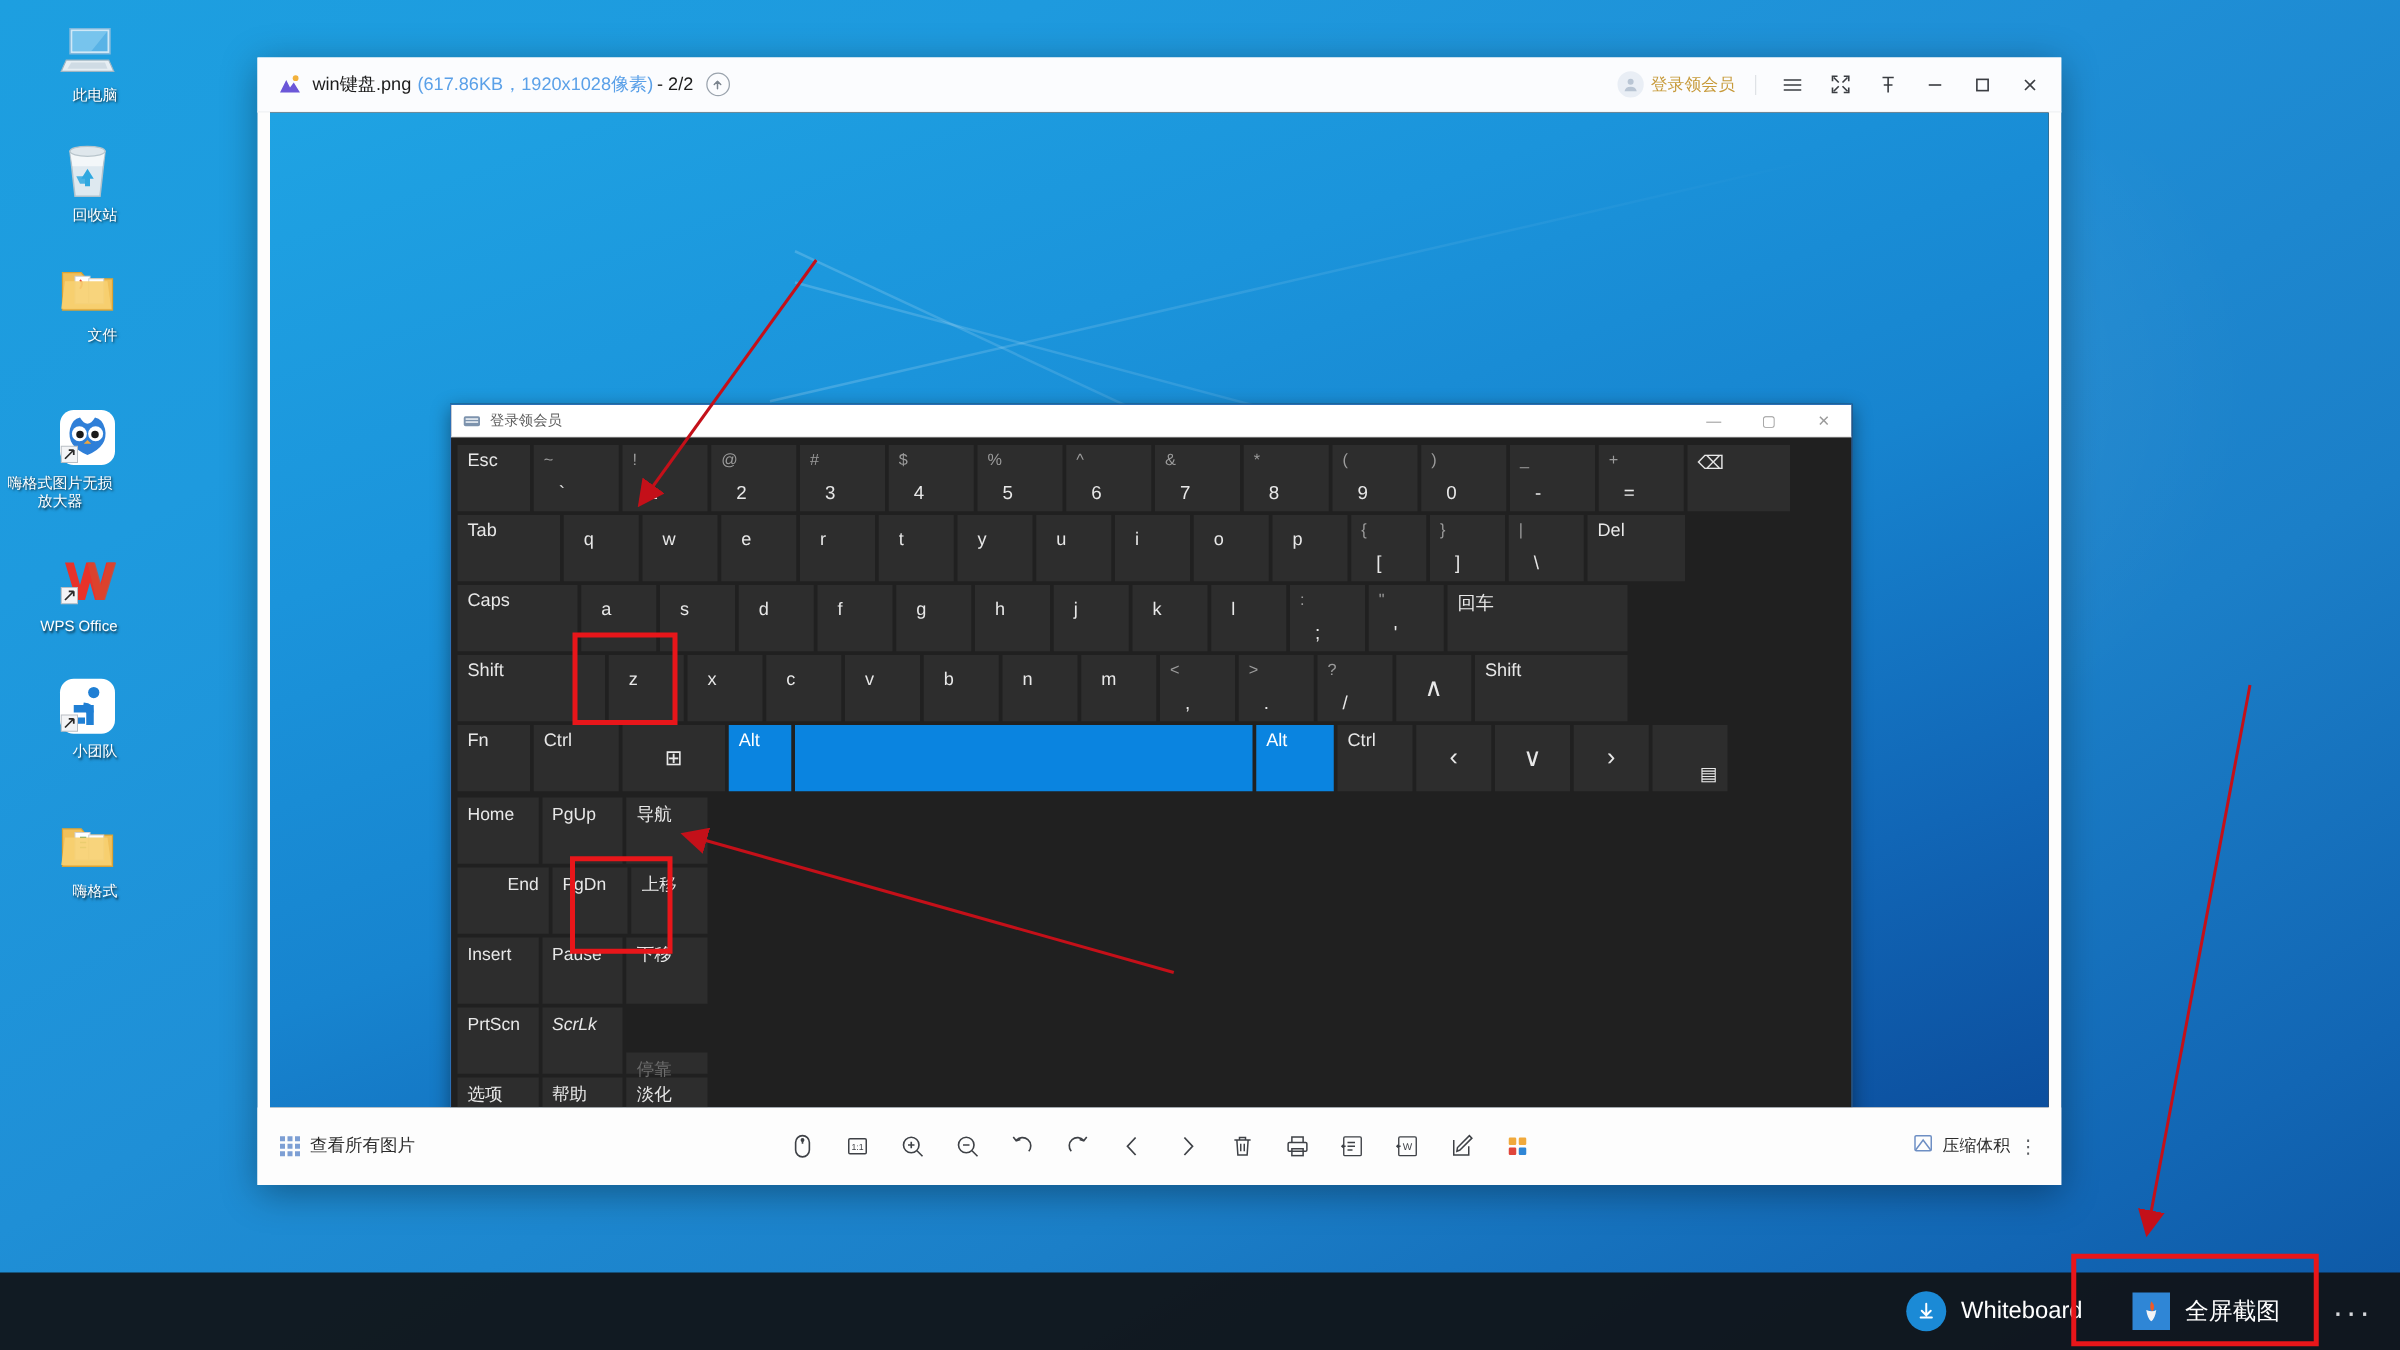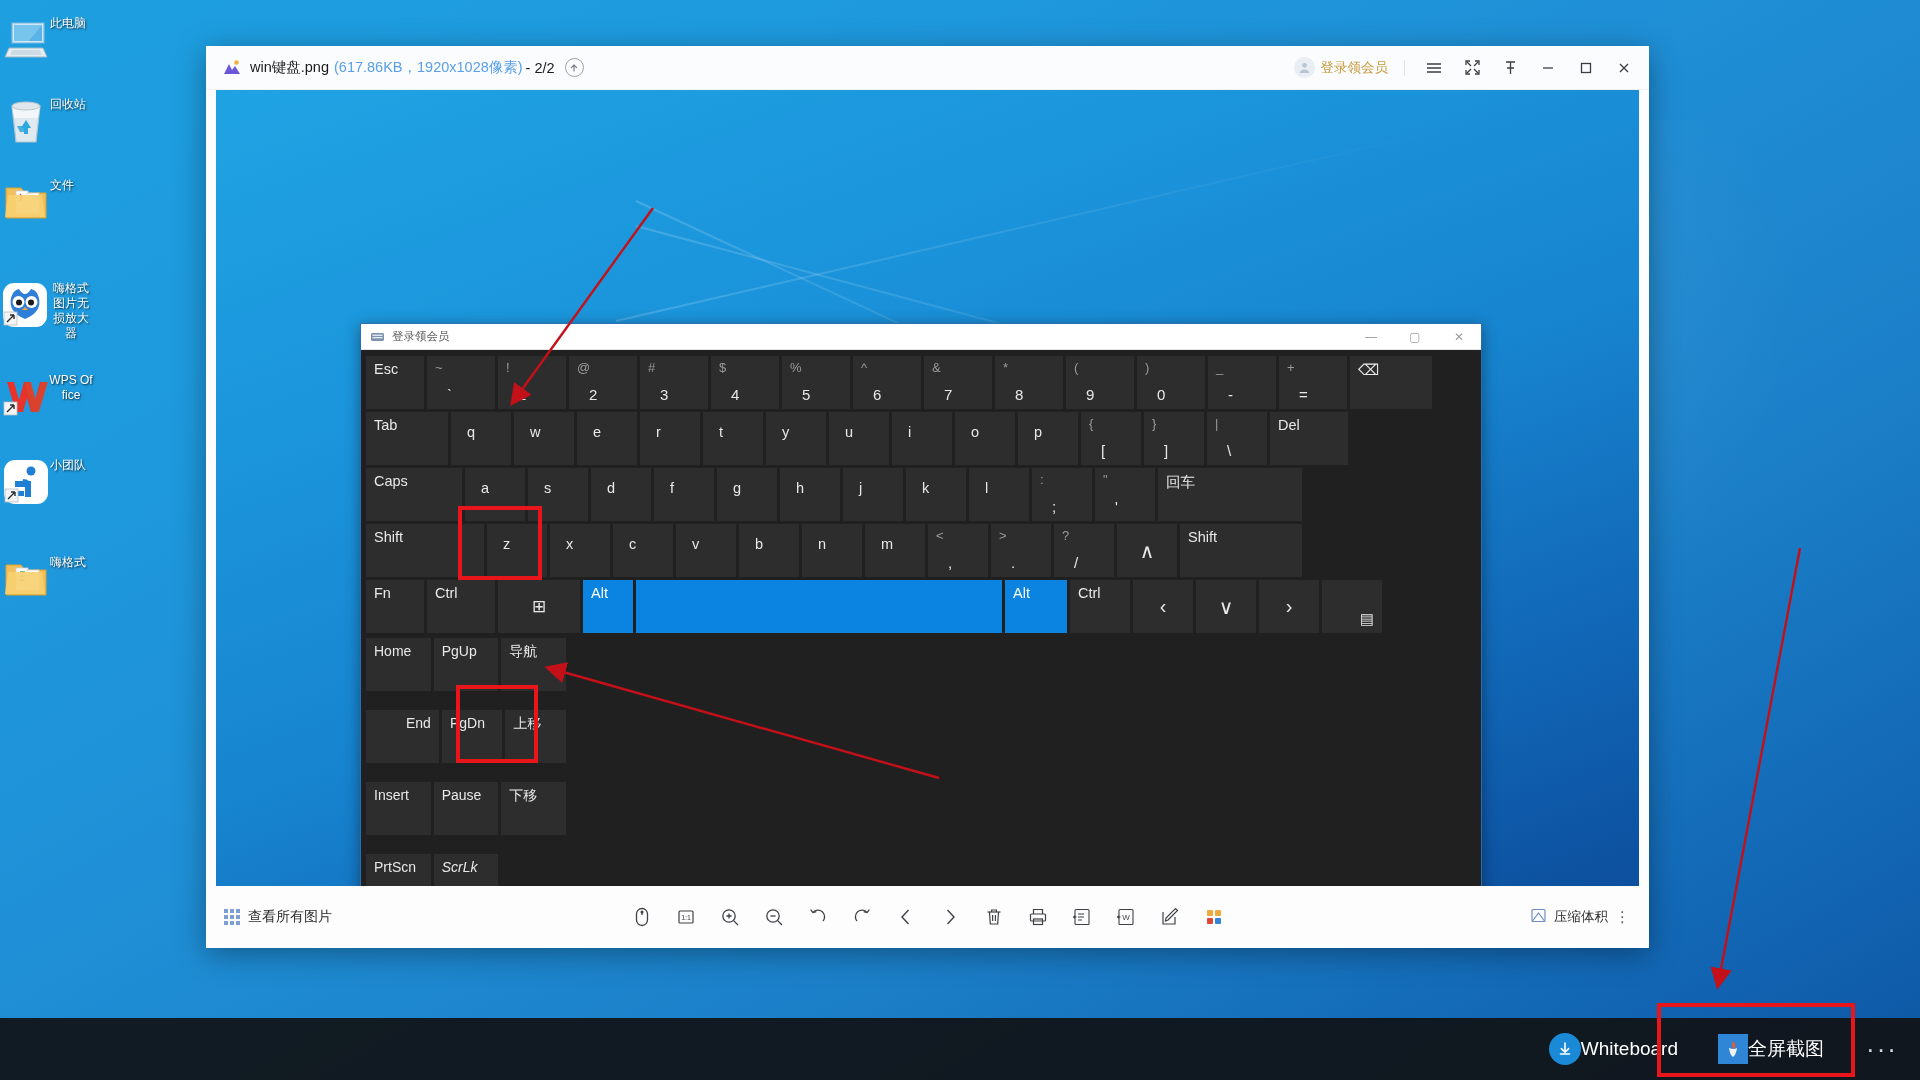--- a/index.html
+++ b/index.html
@@ -25,21 +25,21 @@
   .glow {
     position:absolute; left: 980px; top: 120px; width: 900px; height: 620px;
     background: radial-gradient(ellipse at 30% 30%, rgba(255,255,255,0.14), rgba(255,255,255,0) 62%);
     pointer-events:none;
   }
 
   
   .desktop-icons { position: absolute; left: 0; top: 8px; width: 96px; }
   .desk-icon {
     width: 96px; padding: 6px 2px 4px;
-    display: flex; flex-direction: row; align-items: flex-start;
+    display: flex; flex-direction: column; align-items: flex-end;
     margin-bottom: 14px; cursor: default;
   }
   .desk-icon .glyph {
     width: 48px; height: 48px; display: flex; align-items: center; justify-content: center;
     margin-bottom: 5px; position: relative;
   }
   .desk-icon .lbl {
     color: #fff; font-size: 12px; line-height: 15px; text-align: center;
     text-shadow: 1px 1px 2px rgba(0,0,0,0.75); max-width: 92px; word-break: break-all;
   }
@@ -104,21 +104,21 @@
   }
   .osk-ico { width: 15px; height: 15px; margin-right: 7px; }
   .osk-name { font-size: 11.5px; color: #5c5c5c; }
   .osk-wc { margin-left: auto; display: flex; }
   .osk-wc div {
     width: 44px; height: 26px; display:flex; align-items:center; justify-content:center;
     color: #9b9b9b; font-size: 12px;
   }
   .osk-body { padding: 6px 5px 7px; background: #202020; display: flex; gap: 5px; flex-direction: column; }
   .osk-main { flex: 1 1 auto; display: flex; flex-direction: column; gap: 3px; }
-  .osk-right { width: 200px; display: flex; flex-direction: column; gap: 19px; }
+  .osk-right { width: 200px; display: flex; flex-direction: column; gap: 3px; }
   .krow { display: flex; gap: 3px; height: 53px; }
   .key {
     background: #2d2d2d; border: 0; color: #e8e8e8; position: relative;
     display: flex; align-items: flex-end; justify-content: flex-start;
     padding: 5px 8px; font-size: 14.5px; flex: 0 0 auto; width: 60px;
     font-family: "Liberation Sans", sans-serif;
   }
   .key.tl { align-items: flex-start; }
   .key .up {
     position: absolute; left: 8px; top: 4px; font-size: 13px; color: #9b9b9b;
@@ -155,21 +155,21 @@
   
   .anno { position: absolute; pointer-events: none; }
   .redbox { position: absolute; border: 4px solid #e8161a; pointer-events: none; }
 
   
   .taskbar {
     position: absolute; left: 0; bottom: 0; width: 1920px; height: 62px;
     background: rgba(16,17,20,0.92);
   }
   .tb-right { position: absolute; right: 0; top: 0; height: 62px; display: flex; align-items: center; }
-  .tb-item { display: flex; align-items: center; gap: 0; padding: 16px 20px; height: 62px; }
+  .tb-item { display: flex; align-items: center; gap: 12px; padding: 16px 20px; height: 62px; }
   .tb-item .t { color: #fff; font-size: 19px; white-space: nowrap; }
   .tb-icon-circle {
     width: 32px; height: 32px; border-radius: 50%; background: #1b8ad6;
     display: flex; align-items: center; justify-content: center;
   }
   .tb-icon-sq {
     width: 30px; height: 30px; background: #2f86d6; display:flex; align-items:center; justify-content:center;
   }
   .tb-dots { color:#d6d8db; font-size: 26px; padding: 0 22px; letter-spacing: 2px; line-height: 1; }
 </style>

